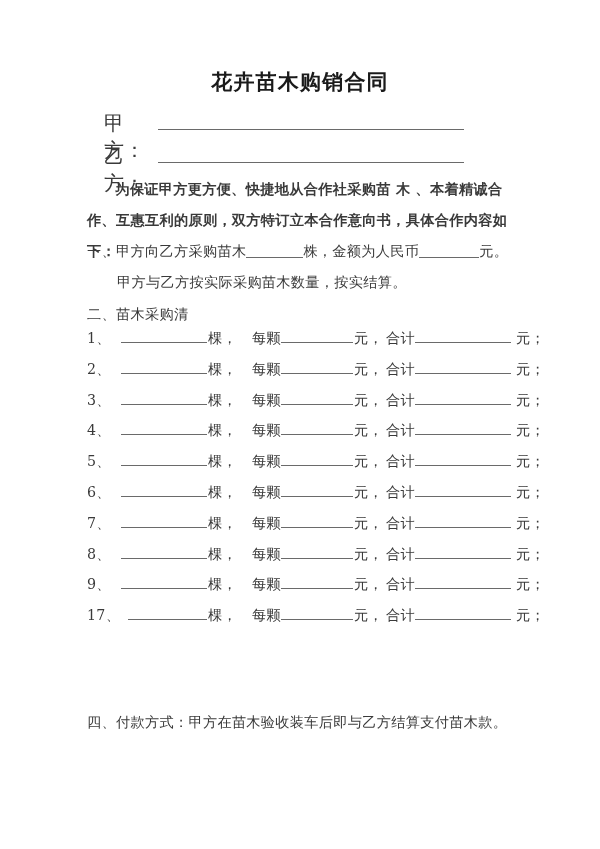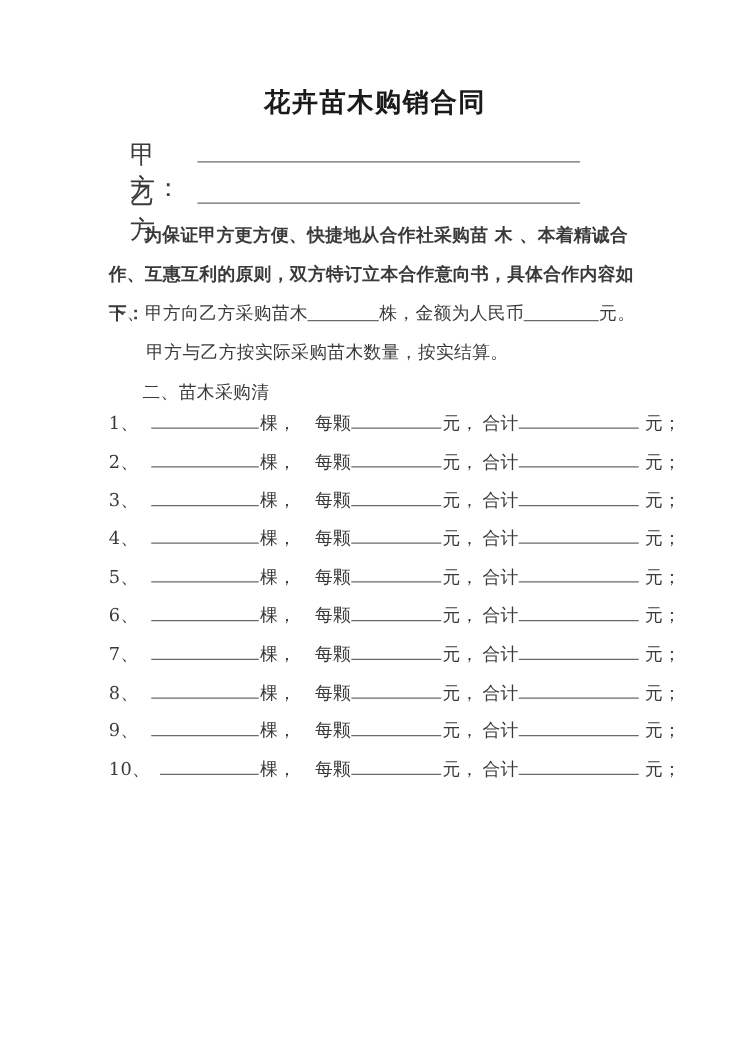--- a/index.html
+++ b/index.html
@@ -80,21 +80,21 @@
     width: 432px;
     font-size: 14.2px;
     line-height: 31px;
     letter-spacing: 0.3px;
     padding-left: 30px;
     text-indent: -30px;
   }
   .clause .marker { }
 
   #clause-1 { top: 236px; }
-  #clause-2 { top: 299px; margin-left: 27px; }
+  #clause-2 { top: 299px; }
   #clause-3 { top: 645px; }
   #clause-4 { top: 707px; }
   #clause-5 { top: 738px; }
 
   
   .blank {
     display: inline-block;
     border-bottom: 1px solid #6a6a6a;
     height: 13px;
     vertical-align: -2px;
@@ -303,30 +303,31 @@
       <span class="gap"></span>
       <span class="lbl-each">每颗</span>
       <span class="b2"></span>
       <span class="u-yuan">元，</span>
       <span class="lbl-total">合计</span>
       <span class="b3"></span>
       <span class="u-end">元；</span>
     </div>
 
     <div class="item-row wide">
-      <span class="idx">10、</span>
+      <span class="idx">17、</span>
       <span class="b1"></span>
       <span class="u-qty">棵，</span>
       <span class="gap"></span>
       <span class="lbl-each">每颗</span>
       <span class="b2"></span>
       <span class="u-yuan">元，</span>
       <span class="lbl-total">合计</span>
       <span class="b3"></span>
       <span class="u-end">元；</span>
     </div>
 
   </div>
 
 
+  <div class="clause" id="clause-4"><span class="marker">四、</span><span>付款方式：甲方在苗木验收装车后即与乙方结算支付苗木款。</span></div>
 
 
 </div>
 
 </body></html>

